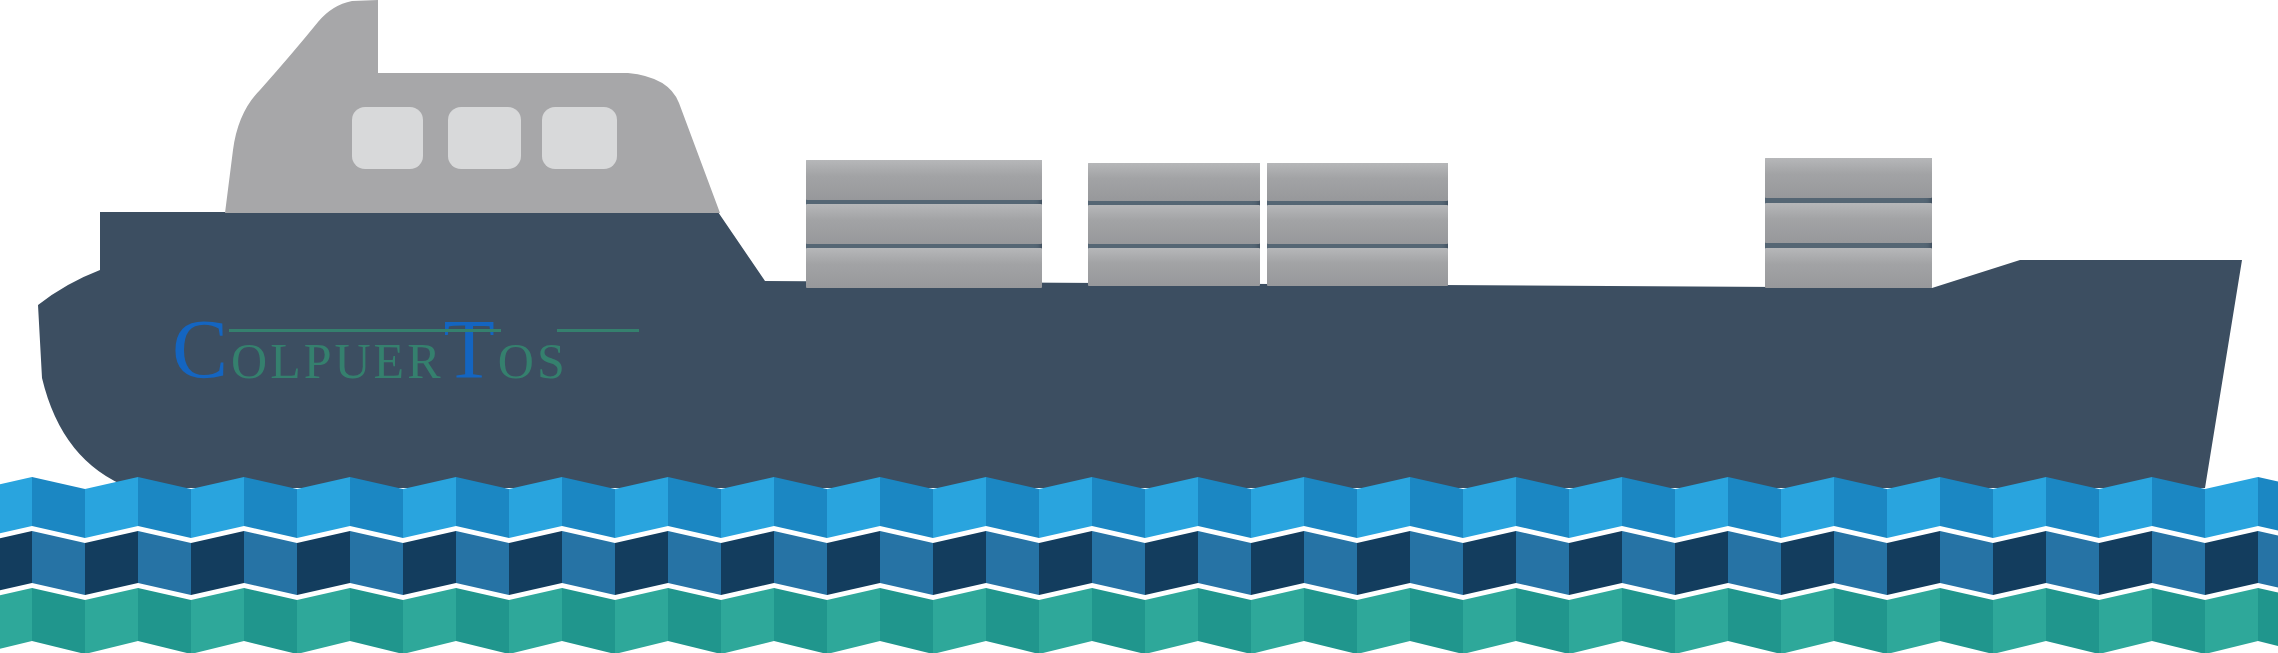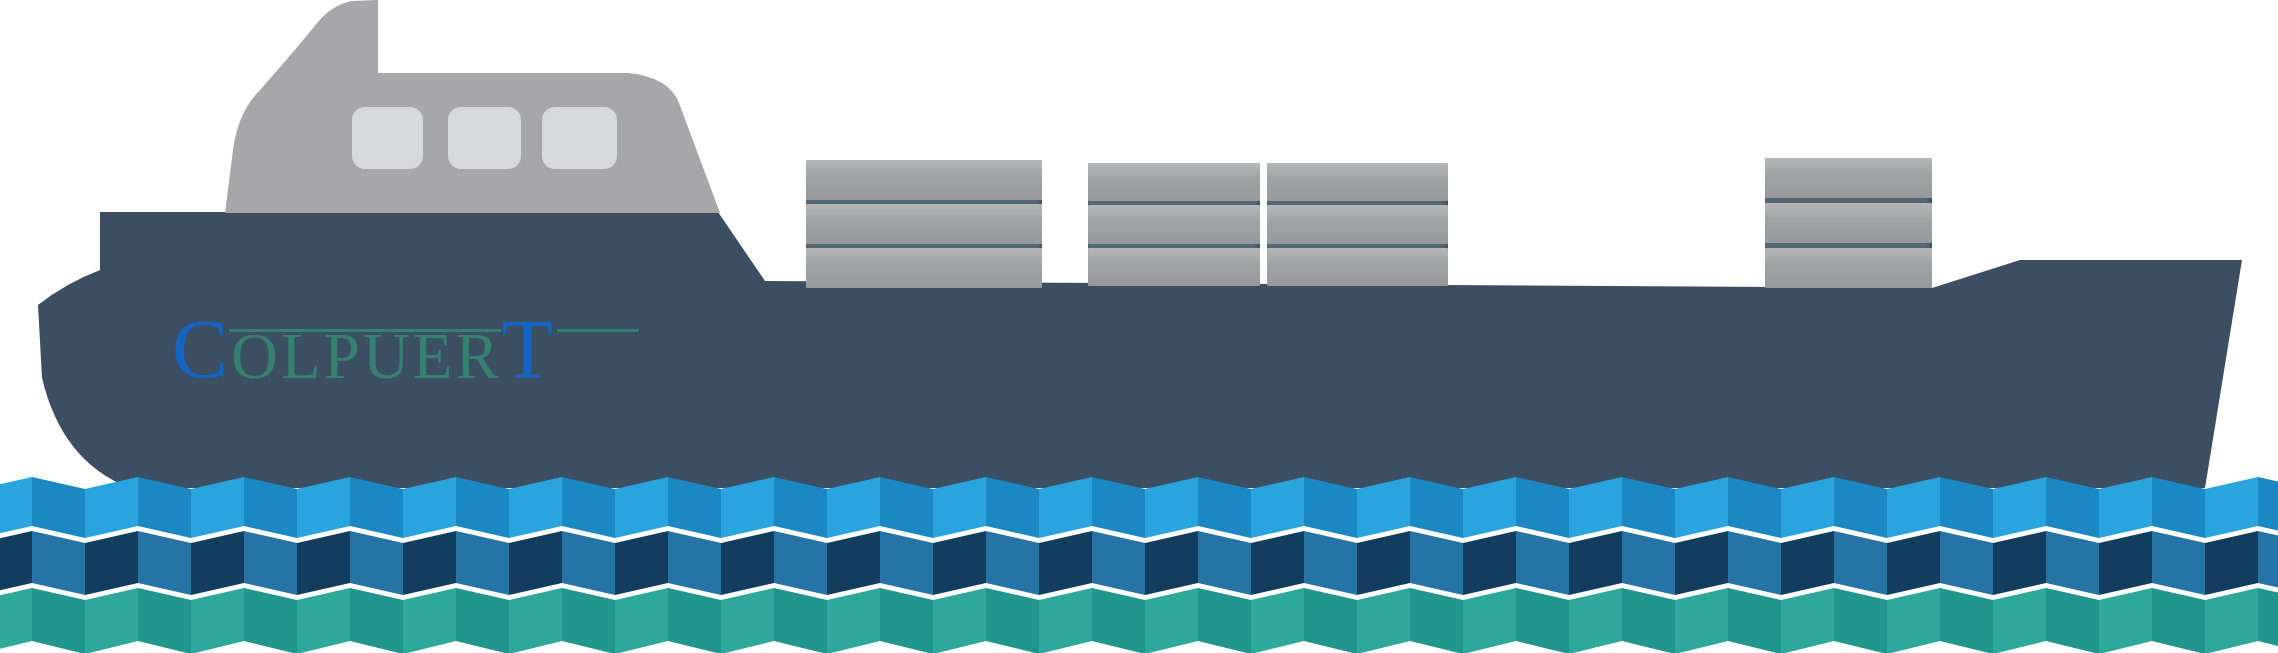--- a/index.html
+++ b/index.html
@@ -24,21 +24,21 @@
     background:linear-gradient(180deg,#b6b7b9 0%,#a2a3a5 40%,#97989b 100%);
     border-radius:1px;
   }
 
   
   .logo{
     position:absolute;left:172px;top:312px;height:75px;width:480px;
     display:flex;align-items:baseline;letter-spacing:3px;white-space:nowrap;
   }
   .logo .big{font-size:84px;line-height:75px;color:var(--logo-blue,#1465c1);}
-  .logo .small{font-size:65px;line-height:75px;color:var(--logo-teal,#35806e);}
+  .logo .small{font-size:50px;line-height:75px;color:var(--logo-teal,#35806e);}
   .overline{
     position:absolute;height:3px;background:var(--logo-teal,#35806e);top:17px;
   }
   .ol1{left:57px;width:272px;}
   .ol2{left:385px;width:82px;}
 </style>
 </head>
 <body>
 
 <div class="canvas" style="--logo-blue: #1465c1; --logo-teal: #35806e; --hull: #3c4e61; --superstructure: #a7a7a9; --window: #d8d9da; --container-base: #9e9fa1; --container-sep: #556674; --bg: #ffffff;">
@@ -95,20 +95,21 @@
   <div class="stack" style="left:1765px;top:158px;width:167px;height:130px;">
     <div class="crow"></div>
     <div class="crow"></div>
     <div class="crow"></div>
   </div>
 
   <div class="logo">
     <span class="big">C</span>
       <span class="small">OLPUER</span>
       <span class="big">T</span>
+      <span class="small">OS</span>
     <div class="overline ol1"></div>
     <div class="overline ol2"></div>
   </div>
 
   <svg id="waves" class="layer" style="top:0;" width="2278" height="653" viewBox="0 0 2278 653">
       <polygon points="-21,538 32,526 85,538 138,526 191,538 244,526 297,538 350,526 403,538 456,526 509,538 562,526 615,538 668,526 721,538 774,526 827,538 880,526 933,538 986,526 1039,538 1092,526 1145,538 1198,526 1251,538 1304,526 1357,538 1410,526 1463,538 1516,526 1569,538 1622,526 1675,538 1728,526 1781,538 1834,526 1887,538 1940,526 1993,538 2046,526 2099,538 2152,526 2205,538 2258,526 2311,538 2311,543 2258,531 2205,543 2152,531 2099,543 2046,531 1993,543 1940,531 1887,543 1834,531 1781,543 1728,531 1675,543 1622,531 1569,543 1516,531 1463,543 1410,531 1357,543 1304,531 1251,543 1198,531 1145,543 1092,531 1039,543 986,531 933,543 880,531 827,543 774,531 721,543 668,531 615,543 562,531 509,543 456,531 403,543 350,531 297,543 244,531 191,543 138,531 85,543 32,531 -21,543" fill="#ffffff"></polygon>
       <polygon points="-21,595 32,583 85,595 138,583 191,595 244,583 297,595 350,583 403,595 456,583 509,595 562,583 615,595 668,583 721,595 774,583 827,595 880,583 933,595 986,583 1039,595 1092,583 1145,595 1198,583 1251,595 1304,583 1357,595 1410,583 1463,595 1516,583 1569,595 1622,583 1675,595 1728,583 1781,595 1834,583 1887,595 1940,583 1993,595 2046,583 2099,595 2152,583 2205,595 2258,583 2311,595 2311,600 2258,588 2205,600 2152,588 2099,600 2046,588 1993,600 1940,588 1887,600 1834,588 1781,600 1728,588 1675,600 1622,588 1569,600 1516,588 1463,600 1410,588 1357,600 1304,588 1251,600 1198,588 1145,600 1092,588 1039,600 986,588 933,600 880,588 827,600 774,588 721,600 668,588 615,600 562,588 509,600 456,588 403,600 350,588 297,600 244,588 191,600 138,588 85,600 32,588 -21,600" fill="#ffffff"></polygon>
       <polygon points="-21,489 32,477 32,526 -21,538" fill="#29a4de"></polygon>
       <polygon points="32,477 85,489 85,538 32,526" fill="#1b87c3"></polygon>
       <polygon points="85,489 138,477 138,526 85,538" fill="#29a4de"></polygon>

